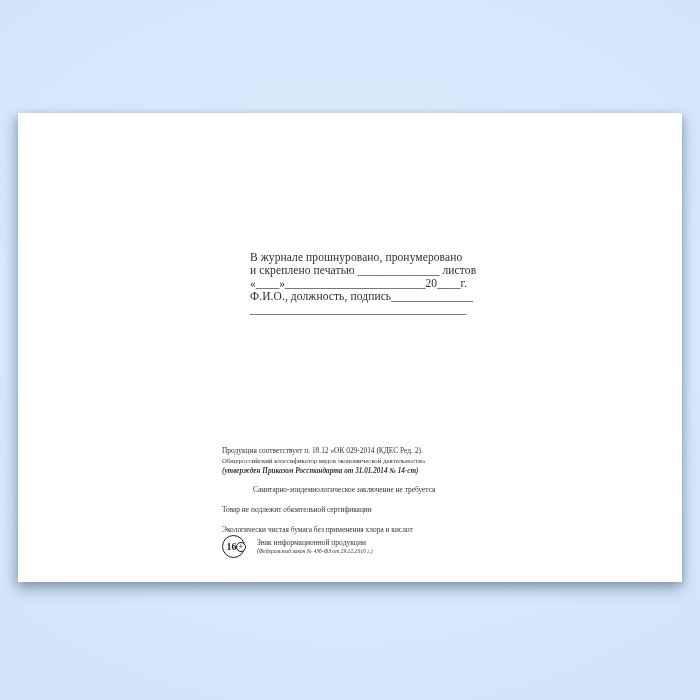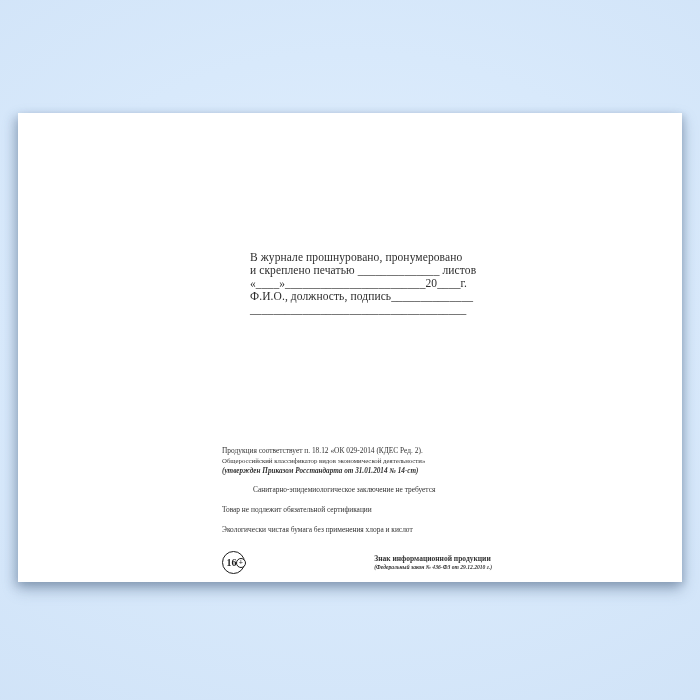--- a/index.html
+++ b/index.html
@@ -59,22 +59,21 @@
   }
   .info-block .sub { font-size: 6.8px; }
   .info-block .ital { font-size: 7.2px; font-style: italic; font-weight: bold; }
   .info-block .spaced-a { margin-top: 9px; margin-left: 31px; }
   .info-block .spaced-b { margin-top: 10px; }
 
   .badge-row {
     display: flex;
     align-items: flex-start;
     gap: 12px;
-    margin-top: 16px;
-    justify-content: space-between;
+    margin-top: 0px;
   }
   .age-badge {
     position: relative;
     width: 23px;
     height: 23px;
     border: 1.7px solid #1c1c1c;
     border-radius: 50%;
     background: #ffffff;
     flex: 0 0 auto;
     display: flex;
@@ -99,21 +98,21 @@
     border-radius: 50%;
     background: #ffffff;
     display: flex;
     align-items: center;
     justify-content: center;
     font-weight: bold;
     font-size: 7.5px;
     line-height: 1;
     color: #1c1c1c;
   }
-  .sign-text { margin-top: 3px; font-weight: bold; }
+  .sign-text { margin-top: 3px; }
   .sign-text .title { font-size: 7.5px; line-height: 9px; }
   .sign-text .law {
     font-size: 5.6px;
     line-height: 7px;
     font-style: italic;
     margin-top: 1px;
   }
 </style>
 </head>
 <body>

